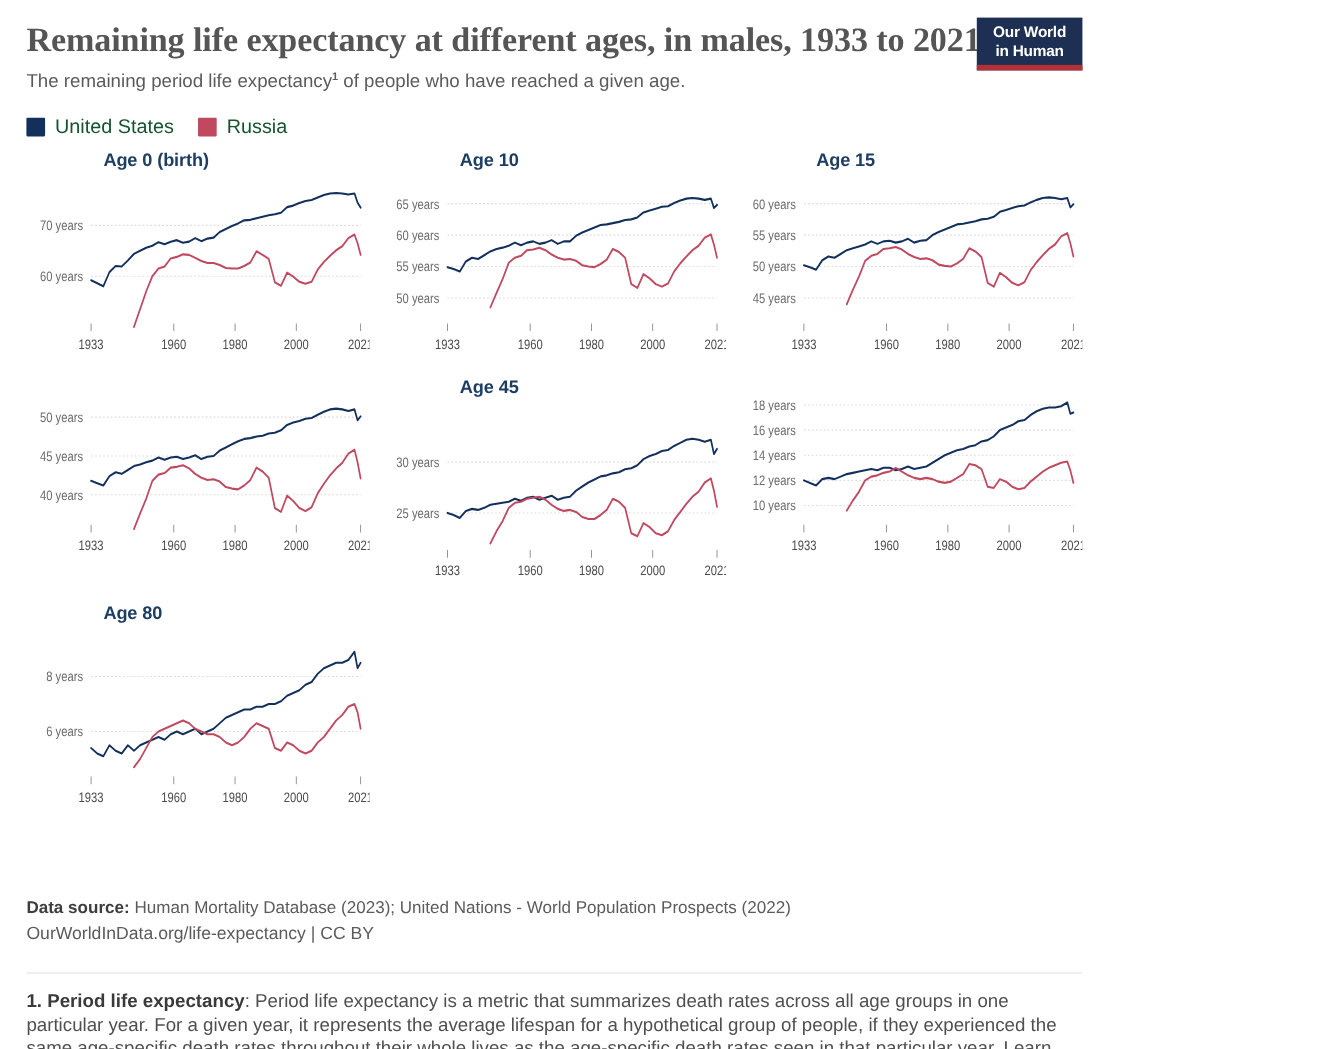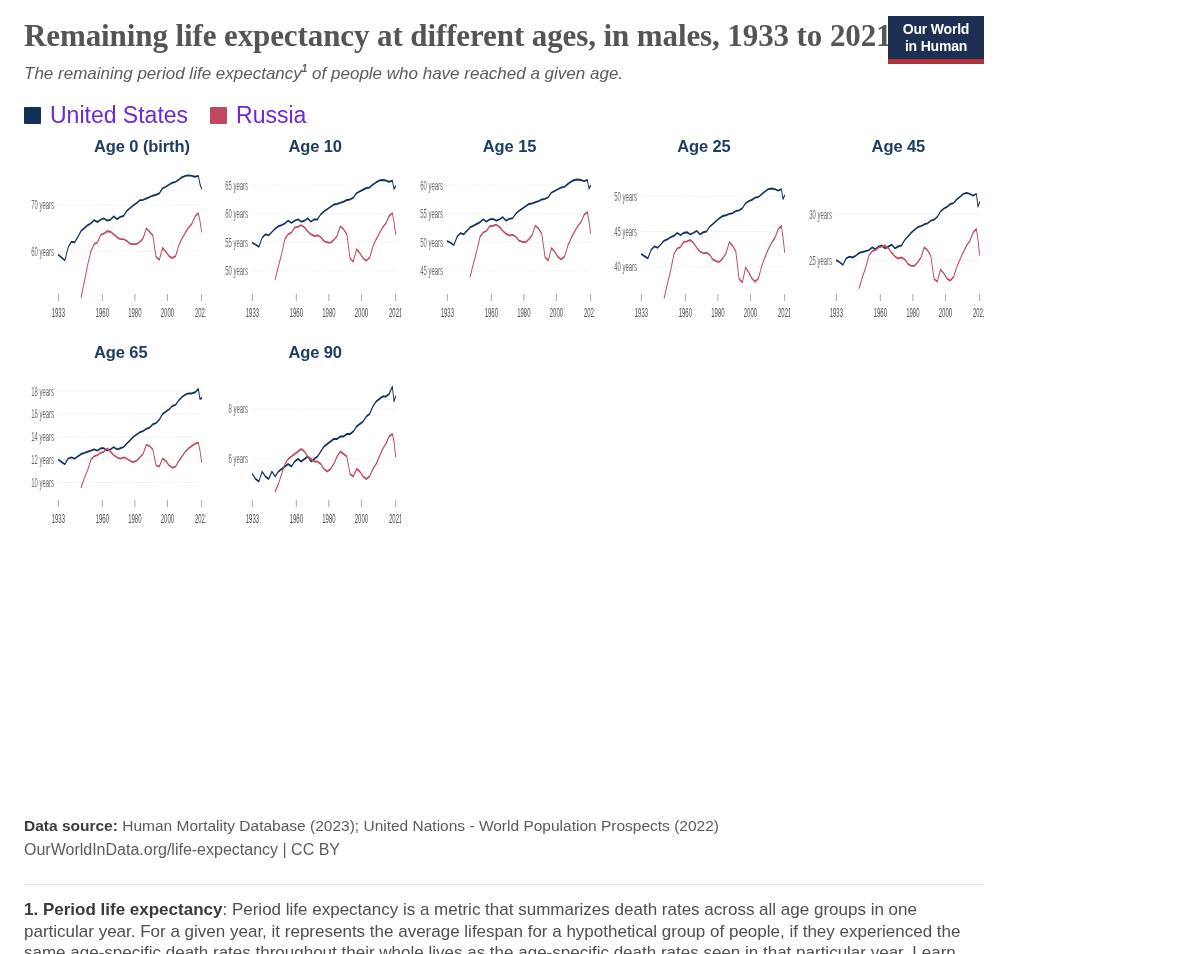--- a/index.html
+++ b/index.html
@@ -13,21 +13,21 @@
   .page{position:relative;width:1008px;height:954px;box-sizing:border-box;padding:0 24px;}
 
   
   .header{position:relative;padding-top:16px;}
   .title{
     font-family:"Liberation Serif", serif;
     font-size:31px;line-height:40px;font-weight:700;
     color:#555555;letter-spacing:-0.1px;margin:0;
   }
   .subtitle{
-    font-size:17px;line-height:24px;color:#5b5b5b;margin:6px 0 0 0;font-weight:400;font-style:italic;
+    font-size:17px;line-height:24px;color:#5b5b5b;margin:6px 0 0 0;font-weight:400;
   }
   .subtitle sup{font-size:10px;font-weight:700;vertical-align:super;line-height:0;}
 
   .logo{
     position:absolute;right:0;top:16px;
     width:96px;
     background:#1d2f52;
     border-bottom:5px solid #b13136;
     padding:5px 0 4px 0;
     box-sizing:border-box;
@@ -35,27 +35,27 @@
   }
   .logo-line{
     color:#ffffff;font-weight:700;font-size:14px;line-height:17px;
     letter-spacing:-0.2px;display:block;text-align:center;
   }
 
   
   .legend{display:flex;align-items:center;gap:22px;margin-top:17px;height:24px;}
   .legend-item{display:flex;align-items:center;gap:9px;}
   .swatch{width:17px;height:17px;display:inline-block;border-radius:1px;}
-  .legend-label{font-size:23px;color:#6d28d9;}
+  .legend-label{font-size:18px;color:#14532d;}
 
   
   .panel-grid{
     margin-top:10px;
     display:grid;
-    grid-template-columns:repeat(5,1fr);
+    grid-template-columns:repeat(3,1fr);
     grid-auto-rows:206px;
     column-gap:12px;
     row-gap:0px;
   }
   .panel{position:relative;}
   .panel-title{
     font-size:16.5px;font-weight:700;color:#1d3d63;
     margin:0 0 4px 70px;letter-spacing:-0.1px;
   }
   .panel-plot{position:relative;width:100%;height:168px;}
@@ -176,21 +176,20 @@
             <line x1="300.4090909090909" x2="300.4090909090909" y1="134" y2="141" class="tickmark"></line>
             <text x="300.4090909090909" y="157" text-anchor="middle" class="xlab">2000</text>
             <line x1="372" x2="372" y1="134" y2="141" class="tickmark"></line>
             <text x="372" y="157" text-anchor="middle" class="xlab">2021</text>
             <path d="M72.00 81.14 L78.82 82.86 L85.64 85.14 L92.45 76.57 L99.27 73.14 L106.09 74.29 L112.91 70.86 L119.73 67.43 L126.55 65.71 L133.36 64.00 L140.18 62.29 L147.00 59.43 L153.82 61.71 L160.64 59.43 L167.45 58.86 L174.27 60.57 L181.09 59.43 L187.91 57.14 L194.73 60.57 L201.55 58.86 L208.36 58.29 L215.18 53.71 L222.00 50.86 L228.82 48.57 L235.64 46.29 L242.45 44.00 L249.27 43.43 L256.09 42.29 L262.91 41.14 L269.73 39.43 L276.55 38.86 L283.36 37.14 L290.18 32.57 L297.00 30.86 L303.82 29.14 L310.64 27.43 L317.45 26.86 L324.27 24.00 L331.09 21.71 L337.91 20.00 L344.73 19.43 L351.55 20.00 L358.36 21.14 L365.18 20.00 L368.59 28.57 L372.00 25.71" class="series-line" stroke="#13305c"></path>
             <path d="M119.73 116.57 L126.55 103.43 L133.36 91.43 L140.18 77.14 L147.00 72.57 L153.82 70.86 L160.64 66.29 L167.45 65.71 L174.27 64.57 L181.09 66.86 L187.91 70.86 L194.73 73.71 L201.55 75.43 L208.36 74.86 L215.18 76.57 L222.00 80.57 L228.82 81.71 L235.64 82.29 L242.45 79.43 L249.27 75.43 L256.09 65.71 L262.91 68.57 L269.73 73.71 L276.55 97.14 L283.36 100.57 L290.18 88.00 L297.00 92.00 L303.82 97.14 L310.64 99.43 L317.45 96.57 L324.27 85.71 L331.09 78.29 L337.91 72.00 L344.73 66.29 L351.55 62.29 L358.36 54.86 L365.18 52.00 L368.59 61.14 L372.00 73.14" class="series-line" stroke="#c0495f"></path>
           </svg>
         </div>
       </div>
       <div class="panel">
-        <div class="panel-title">Age 25</div>
         <div class="panel-plot">
           <svg viewBox="0 0 382 168" preserveAspectRatio="none">
             <line x1="72" x2="372" y1="106.8235294117647" y2="106.8235294117647" class="gridline"></line>
             <text x="63" y="111.3235294117647" text-anchor="end" class="ylab">40 years</text>
             <line x1="72" x2="372" y1="71.52941176470588" y2="71.52941176470588" class="gridline"></line>
             <text x="63" y="76.02941176470588" text-anchor="end" class="ylab">45 years</text>
             <line x1="72" x2="372" y1="36.23529411764707" y2="36.23529411764707" class="gridline"></line>
             <text x="63" y="40.73529411764707" text-anchor="end" class="ylab">50 years</text>
             <line x1="72" x2="72" y1="134" y2="141" class="tickmark"></line>
             <text x="72" y="157" text-anchor="middle" class="xlab">1933</text>
@@ -224,21 +223,20 @@
             <line x1="300.4090909090909" x2="300.4090909090909" y1="134" y2="141" class="tickmark"></line>
             <text x="300.4090909090909" y="157" text-anchor="middle" class="xlab">2000</text>
             <line x1="372" x2="372" y1="134" y2="141" class="tickmark"></line>
             <text x="372" y="157" text-anchor="middle" class="xlab">2021</text>
             <path d="M72.00 100.31 L78.82 102.15 L85.64 104.92 L92.45 98.46 L99.27 96.62 L106.09 97.54 L112.91 95.69 L119.73 92.92 L126.55 92.00 L133.36 91.08 L140.18 90.15 L147.00 87.38 L153.82 89.23 L160.64 86.46 L167.45 85.54 L174.27 88.31 L181.09 86.46 L187.91 84.62 L194.73 88.31 L201.55 86.46 L208.36 85.54 L215.18 80.00 L222.00 76.31 L228.82 72.62 L235.64 69.85 L242.45 67.08 L249.27 66.15 L256.09 64.31 L262.91 63.38 L269.73 60.62 L276.55 59.69 L283.36 56.92 L290.18 51.38 L297.00 48.62 L303.82 46.77 L310.64 44.00 L317.45 43.08 L324.27 39.38 L331.09 36.62 L337.91 33.85 L344.73 32.92 L351.55 33.85 L358.36 35.69 L365.18 33.85 L368.59 46.77 L372.00 42.15" class="series-line" stroke="#13305c"></path>
             <path d="M119.73 128.00 L126.55 116.92 L133.36 107.69 L140.18 95.69 L147.00 91.08 L153.82 90.15 L160.64 87.38 L167.45 86.46 L174.27 85.54 L181.09 88.31 L187.91 92.92 L194.73 96.62 L201.55 98.46 L208.36 97.54 L215.18 99.38 L222.00 104.00 L228.82 105.85 L235.64 105.85 L242.45 102.15 L249.27 97.54 L256.09 87.38 L262.91 90.15 L269.73 95.69 L276.55 118.77 L283.36 121.54 L290.18 109.54 L297.00 113.23 L303.82 118.77 L310.64 120.62 L317.45 116.92 L324.27 106.77 L331.09 99.38 L337.91 92.00 L344.73 85.54 L351.55 80.92 L358.36 72.62 L365.18 68.92 L368.59 80.00 L372.00 94.77" class="series-line" stroke="#c0495f"></path>
           </svg>
         </div>
       </div>
       <div class="panel">
-        <div class="panel-title">Age 65</div>
         <div class="panel-plot">
           <svg viewBox="0 0 382 168" preserveAspectRatio="none">
             <line x1="72" x2="372" y1="116.57142857142857" y2="116.57142857142857" class="gridline"></line>
             <text x="63" y="121.07142857142857" text-anchor="end" class="ylab">10 years</text>
             <line x1="72" x2="372" y1="93.71428571428572" y2="93.71428571428572" class="gridline"></line>
             <text x="63" y="98.21428571428572" text-anchor="end" class="ylab">12 years</text>
             <line x1="72" x2="372" y1="70.85714285714286" y2="70.85714285714286" class="gridline"></line>
             <text x="63" y="75.35714285714286" text-anchor="end" class="ylab">14 years</text>
             <line x1="72" x2="372" y1="48" y2="48" class="gridline"></line>
             <text x="63" y="52.5" text-anchor="end" class="ylab">16 years</text>
@@ -253,21 +251,21 @@
             <line x1="300.4090909090909" x2="300.4090909090909" y1="134" y2="141" class="tickmark"></line>
             <text x="300.4090909090909" y="157" text-anchor="middle" class="xlab">2000</text>
             <line x1="372" x2="372" y1="134" y2="141" class="tickmark"></line>
             <text x="372" y="157" text-anchor="middle" class="xlab">2021</text>
             <path d="M72.00 93.71 L78.82 96.00 L85.64 98.29 L92.45 92.57 L99.27 91.43 L106.09 92.57 L112.91 90.29 L119.73 88.00 L126.55 86.86 L133.36 85.71 L140.18 84.57 L147.00 83.43 L153.82 84.57 L160.64 82.29 L167.45 82.29 L174.27 84.57 L181.09 83.43 L187.91 81.14 L194.73 83.43 L201.55 82.29 L208.36 81.14 L215.18 77.71 L222.00 74.29 L228.82 70.86 L235.64 68.57 L242.45 66.29 L249.27 65.14 L256.09 62.86 L262.91 61.71 L269.73 58.29 L276.55 57.14 L283.36 53.71 L290.18 48.00 L297.00 45.71 L303.82 43.43 L310.64 40.00 L317.45 38.86 L324.27 34.29 L331.09 30.86 L337.91 28.57 L344.73 27.43 L351.55 27.43 L358.36 26.29 L365.18 22.86 L368.59 33.14 L372.00 32.00" class="series-line" stroke="#13305c"></path>
             <path d="M119.73 121.14 L126.55 112.00 L133.36 104.00 L140.18 93.71 L147.00 90.29 L153.82 89.14 L160.64 86.86 L167.45 85.71 L174.27 82.29 L181.09 85.71 L187.91 89.14 L194.73 91.43 L201.55 92.57 L208.36 91.43 L215.18 92.57 L222.00 94.86 L228.82 96.00 L235.64 94.86 L242.45 91.43 L249.27 88.00 L256.09 78.86 L262.91 80.00 L269.73 83.43 L276.55 99.43 L283.36 100.57 L290.18 92.57 L297.00 94.86 L303.82 99.43 L310.64 101.71 L317.45 100.57 L324.27 94.86 L331.09 90.29 L337.91 85.71 L344.73 82.29 L351.55 80.00 L358.36 77.71 L365.18 76.57 L368.59 84.57 L372.00 96.00" class="series-line" stroke="#c0495f"></path>
           </svg>
         </div>
       </div>
       <div class="panel">
-        <div class="panel-title">Age 90</div>
+        <div class="panel-title">Age 80</div>
         <div class="panel-plot">
           <svg viewBox="0 0 382 168" preserveAspectRatio="none">
             <line x1="72" x2="372" y1="93" y2="93" class="gridline"></line>
             <text x="63" y="97.5" text-anchor="end" class="ylab">6 years</text>
             <line x1="72" x2="372" y1="43.000000000000014" y2="43.000000000000014" class="gridline"></line>
             <text x="63" y="47.500000000000014" text-anchor="end" class="ylab">8 years</text>
             <line x1="72" x2="72" y1="134" y2="141" class="tickmark"></line>
             <text x="72" y="157" text-anchor="middle" class="xlab">1933</text>
             <line x1="164.04545454545456" x2="164.04545454545456" y1="134" y2="141" class="tickmark"></line>
             <text x="164.04545454545456" y="157" text-anchor="middle" class="xlab">1960</text>

